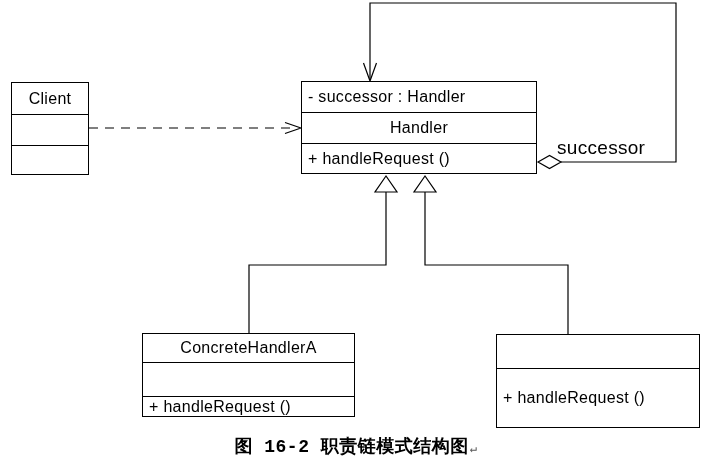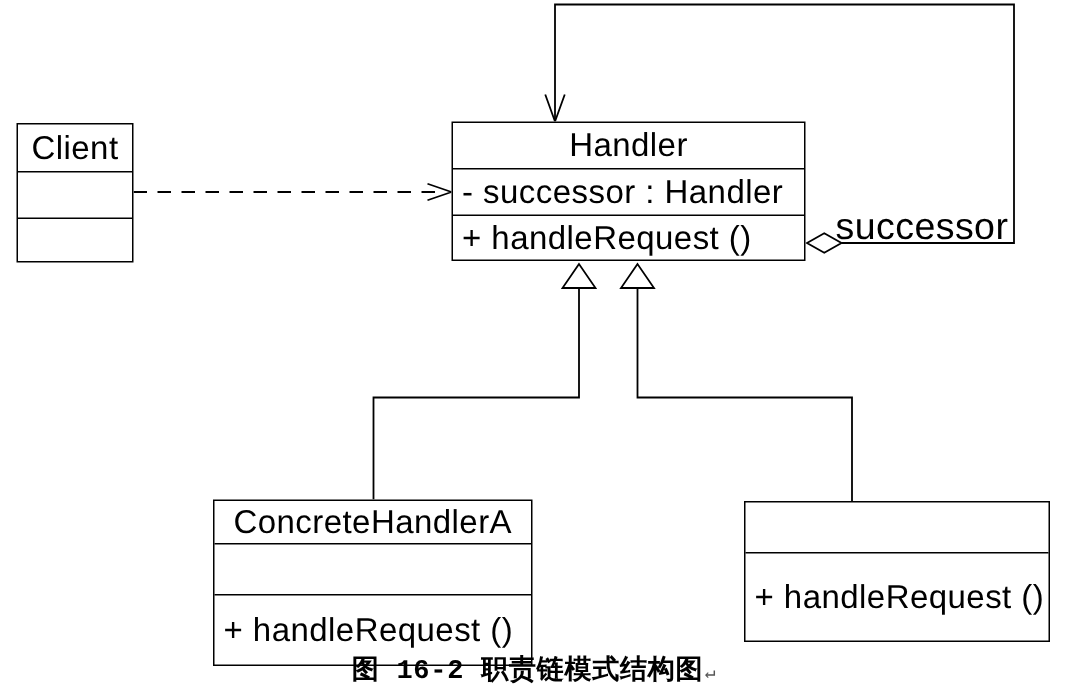--- a/index.html
+++ b/index.html
@@ -29,38 +29,38 @@
     background: #ffffff;
     border: 1px solid #000000;
     display: flex;
     flex-direction: column;
   }
   .compartment {
     box-sizing: border-box;
     border-bottom: 1px solid #000000;
     display: flex;
     align-items: center;
-    font-size: 22px;
+    font-size: 16px;
     letter-spacing: 0.3px;
     white-space: nowrap;
     overflow: hidden;
   }
   .compartment.last {
     border-bottom: none;
   }
   .compartment.title {
     justify-content: center;
   }
   .compartment.member {
     justify-content: flex-start;
     padding-left: 6px;
   }
   .assoc-label {
     position: absolute;
-    font-size: 25px;
+    font-size: 19px;
     letter-spacing: 0.3px;
     white-space: nowrap;
   }
   .caption {
     position: absolute;
     left: 0;
     top: 434px;
     width: 712px;
     text-align: center;
     font-family: Liberation Mono, monospace;
@@ -104,26 +104,26 @@
     </g>
   </svg>
 
   <div class="class-box" style="left:11px; top:82px; width:78px; height:93px;">
     <div class="compartment title" style="height:32px;">Client</div>
     <div class="compartment member" style="height:31px;"></div>
     <div class="compartment member last" style="flex:1;"></div>
   </div>
 
   <div class="class-box" style="left:301px; top:81px; width:236px; height:93px;">
+    <div class="compartment member" style="height:31px;">- successor : Handler</div>
     <div class="compartment title" style="height:31px;">Handler</div>
-    <div class="compartment member" style="height:31px;">- successor : Handler</div>
     <div class="compartment member last" style="flex:1;">+ handleRequest ()</div>
   </div>
 
-  <div class="class-box" style="left:142px; top:333px; width:213px; height:111px;">
+  <div class="class-box" style="left:142px; top:333px; width:213px; height:84px;">
     <div class="compartment title" style="height:29px;">ConcreteHandlerA</div>
     <div class="compartment member" style="height:34px;"></div>
     <div class="compartment member last" style="flex:1;">+ handleRequest ()</div>
   </div>
 
   <div class="class-box" style="left:496px; top:334px; width:204px; height:94px;">
     <div class="compartment member" style="height:34px;"></div>
     <div class="compartment member last" style="flex:1;">+ handleRequest ()</div>
   </div>
 

